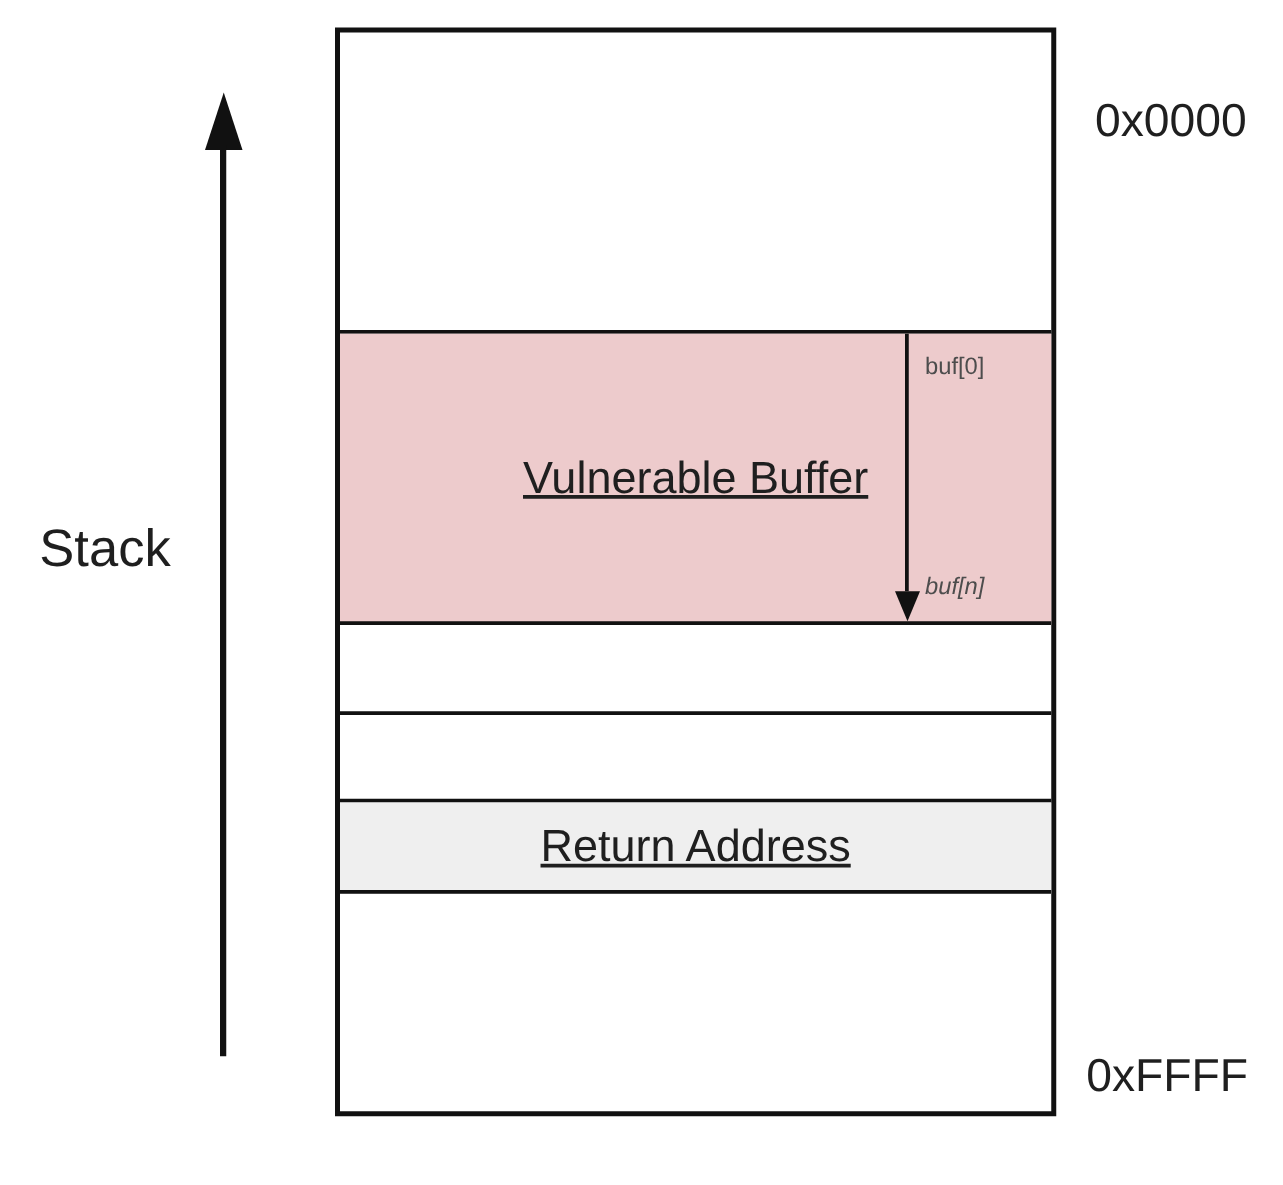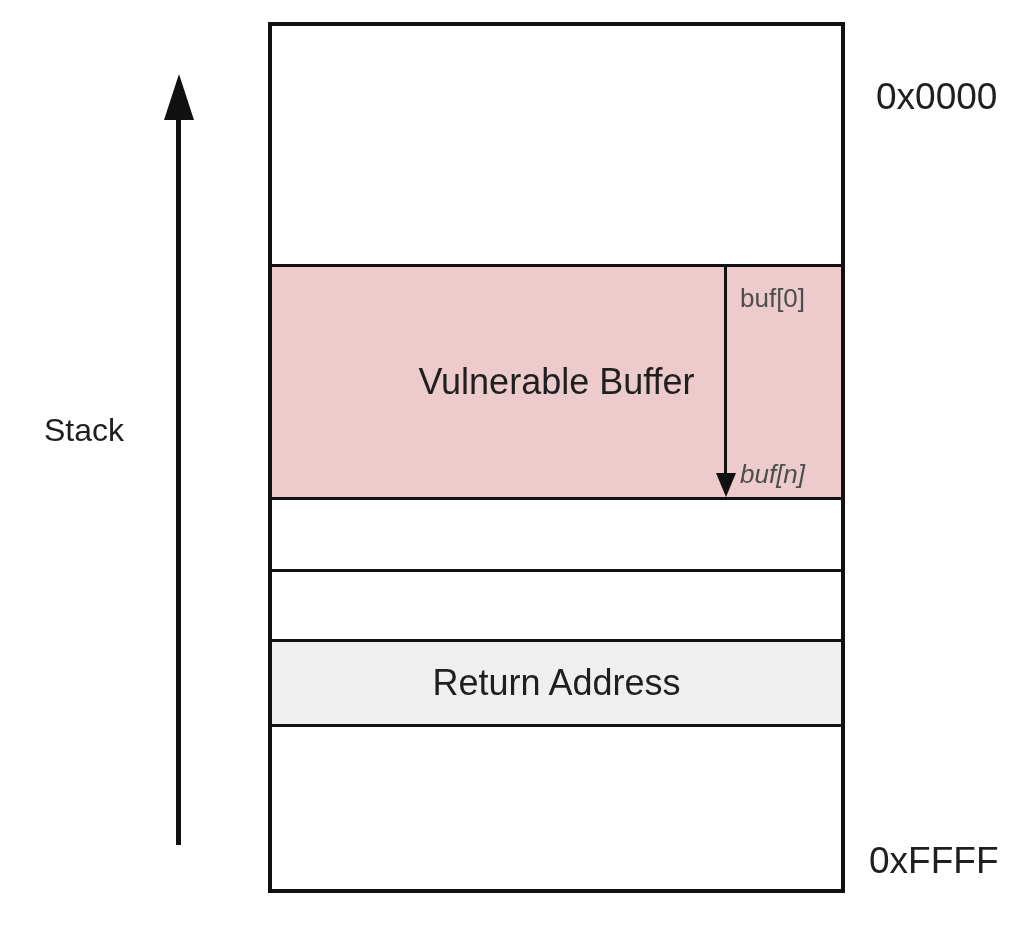--- a/index.html
+++ b/index.html
@@ -31,27 +31,28 @@
     display: flex;
     align-items: center;
     justify-content: center;
   }
   .region--divider { border-bottom: 3px solid #111111; }
   .region--free-top      { height: 241px; }
   .region--vuln-buffer   { height: 233px; }
   .region--gap-1         { height: 72px; }
   .region--canary        { height: 116px; }
   .region--gap-2         { height: 70px; }
-  .region--return-addr   { height: 85px; }
+  .region--return-addr   { height: 73px; }
   .region--free-bottom   { flex: 1; }
 
   .region-label {
     font-size: 36px;
     color: #1f1f1f;
     white-space: nowrap;
+    text-decoration: underline;
   }
 
   
   .buf-arrow-line {
     position: absolute;
     left: 452px;
     top: 0;
     width: 3px;
     height: 206px;
     background: #111111;
@@ -62,21 +63,21 @@
     top: 206px;
     width: 0;
     height: 0;
     border-left: 10px solid transparent;
     border-right: 10px solid transparent;
     border-top: 24px solid #111111;
   }
   .buf-label {
     position: absolute;
     left: 468px;
-    font-size: 26px;
+    font-size: 19px;
     color: #4d4d4d;
     white-space: nowrap;
   }
   .buf-label--start { top: 16px; }
   .buf-label--end   { top: 192px; font-style: italic; }
 
   
   .growth-arrow-line {
     position: absolute;
     left: 176px;
@@ -94,21 +95,21 @@
     border-left: 15px solid transparent;
     border-right: 15px solid transparent;
     border-bottom: 46px solid #111111;
   }
   .growth-label {
     position: absolute;
     left: 8px;
     top: 406px;
     width: 152px;
     text-align: center;
-    font-size: 32px;
+    font-size: 42px;
     line-height: 1.55;
     color: #1f1f1f;
   }
 
   
   .addr-label {
     position: absolute;
     font-size: 37px;
     color: #1f1f1f;
     white-space: nowrap;

